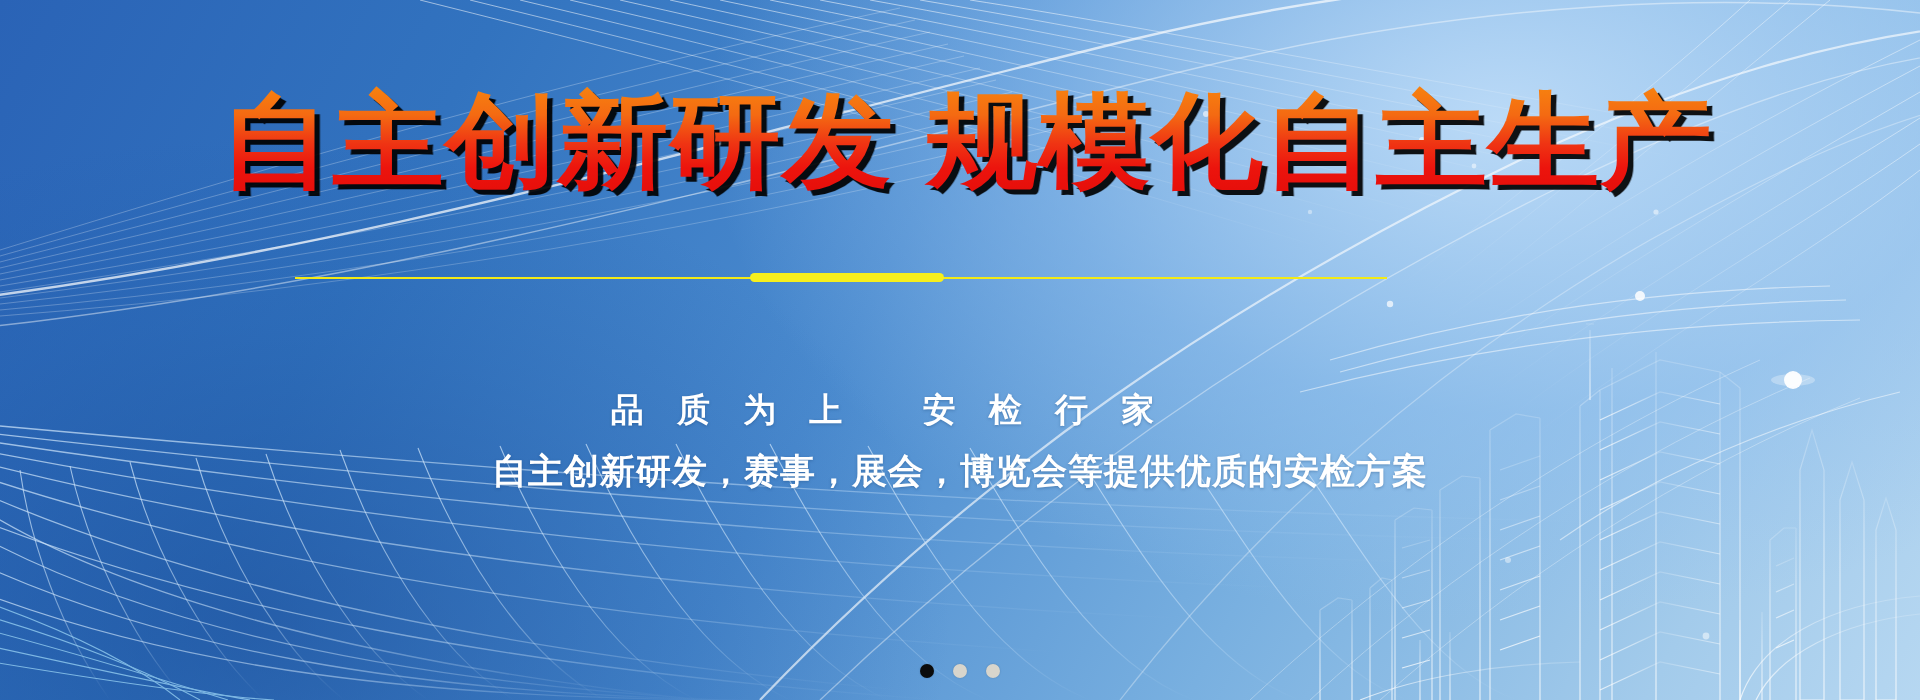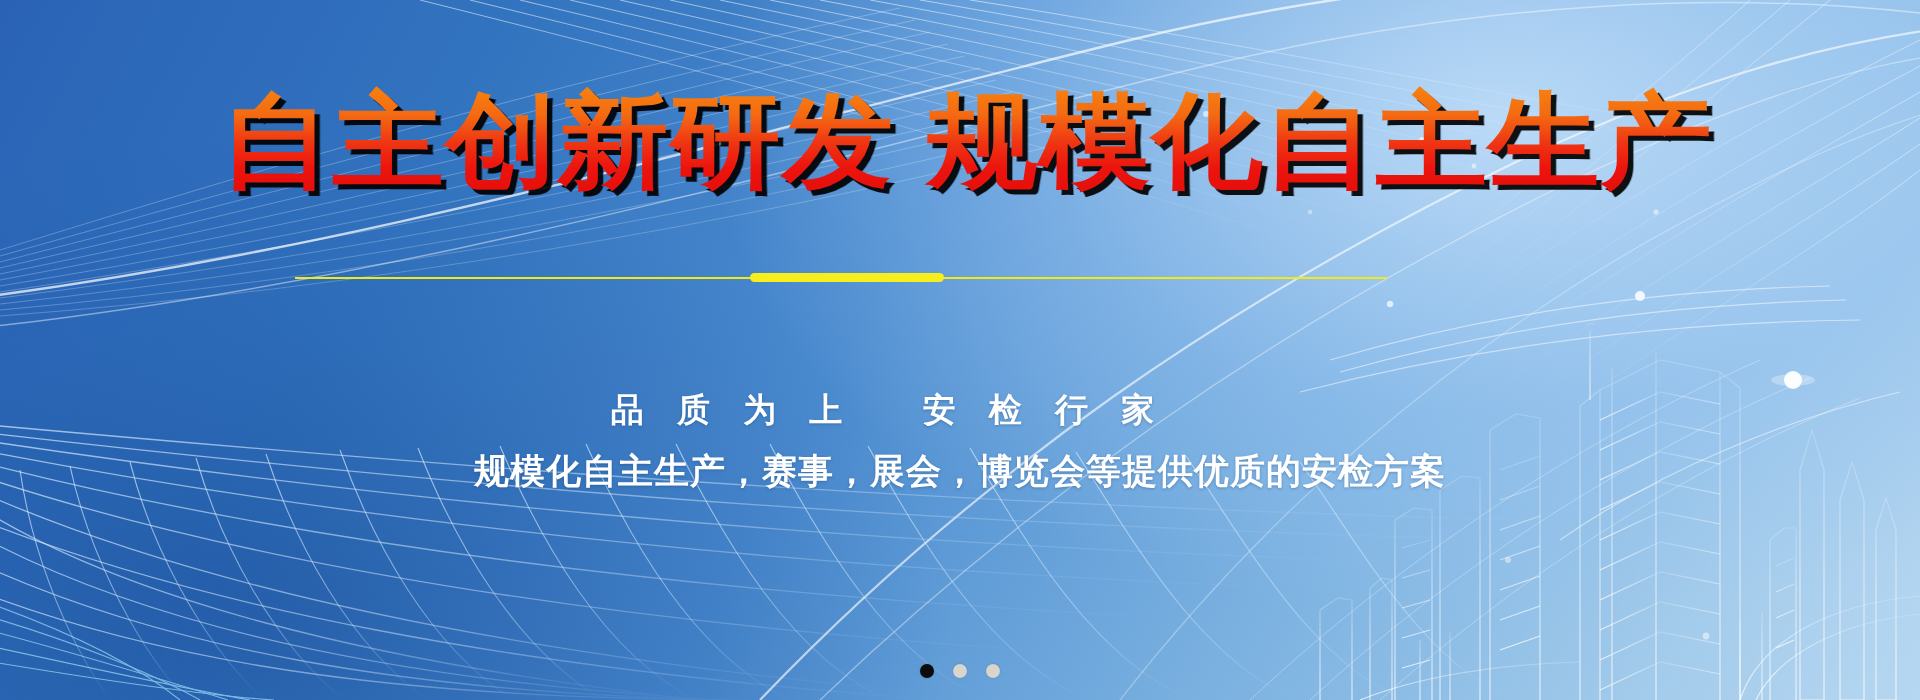--- a/index.html
+++ b/index.html
@@ -315,21 +315,21 @@
     <div class="thin"></div>
     <div class="thick"></div>
   </div>
 
   <div class="sub1">
     <span>品 质 为 上</span>
     <span class="gap"></span>
     <span>安 检 行 家</span>
   </div>
 
-  <div class="sub2">规模化自主生产，赛事，展会，博览会等提供优质的安检方案</div>
+  <div class="sub2">自主创新研发，赛事，展会，博览会等提供优质的安检方案</div>
 
   <div class="dots">
     <span class="dot active"></span>
     <span class="dot"></span>
     <span class="dot"></span>
   </div>
 
 </div>
 
 </body></html>

